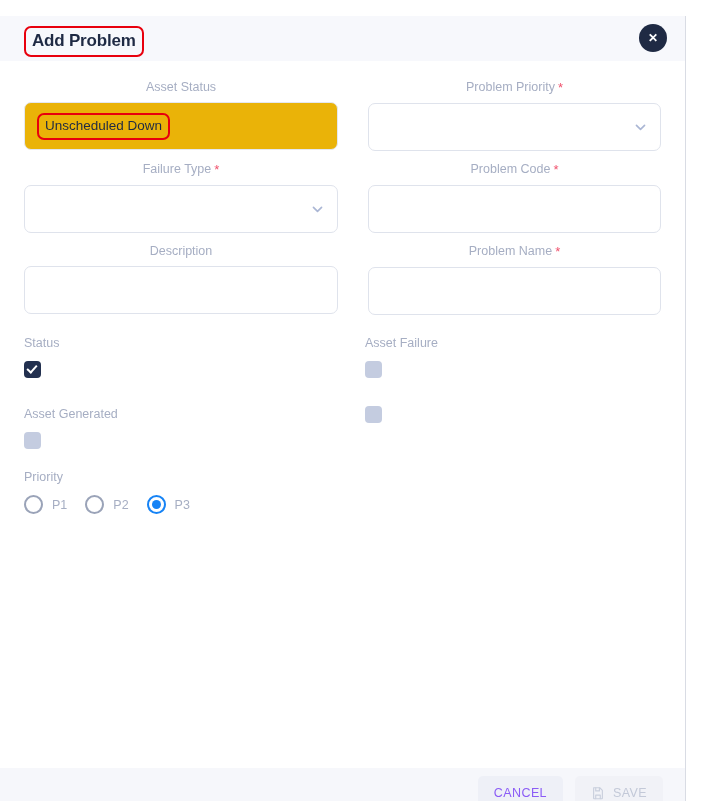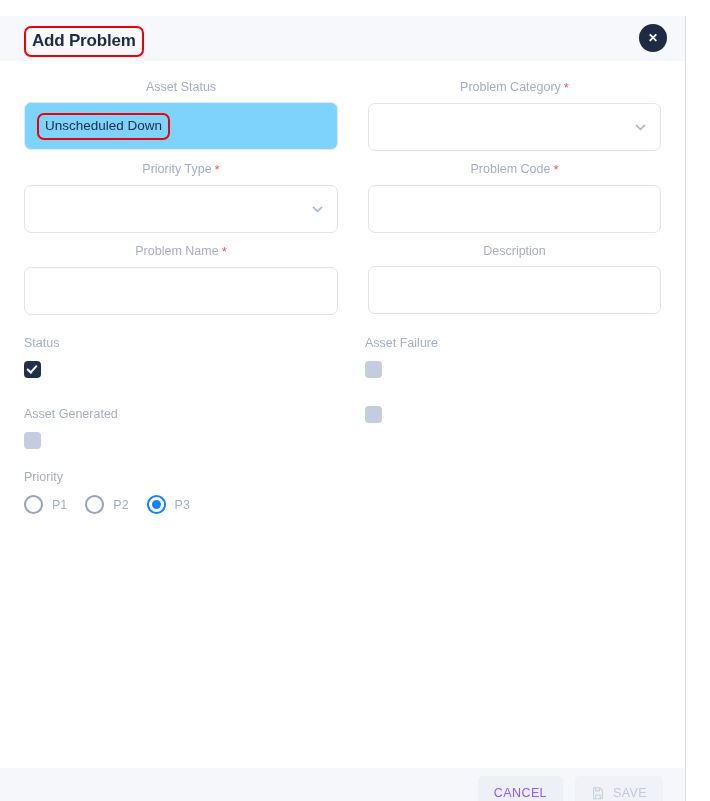--- a/index.html
+++ b/index.html
@@ -110,21 +110,21 @@
     height: 48px;
     border: 1px solid #dfe3ec;
     border-radius: 7px;
     background: #ffffff;
     box-sizing: border-box;
     display: flex;
     align-items: center;
     padding: 0 12px;
   }
   .control.readonly {
-    background: #7dd3fc;
+    background: #eab308;
     border-color: #e4e8f0;
     padding-left: 16px;
   }
   .control.select {
     padding-right: 34px;
   }
   .control-value {
     font-size: 13.5px;
     color: #1f2a44;
     line-height: 18px;
@@ -300,35 +300,35 @@
         <label class="field-label">
           <span>Asset Status</span>
         </label>
         <div class="control readonly">
           <span class="control-value">Unscheduled Down</span>
         </div>
       </div>
 
       <div class="field">
         <label class="field-label">
-          <span>Problem Category</span><span class="req">*</span>
+          <span>Problem Priority</span><span class="req">*</span>
         </label>
         <div class="control select">
           <span class="control-value"></span>
           <span class="chevron">
             <svg viewBox="0 0 16 16" width="13" height="13" fill="none" stroke="#aab6d4" stroke-width="2" stroke-linecap="round" stroke-linejoin="round">
                 <polyline points="3,6 8,11 13,6"></polyline>
               </svg>
           </span>
         </div>
       </div>
 
       <div class="field">
         <label class="field-label">
-          <span>Priority Type</span><span class="req">*</span>
+          <span>Failure Type</span><span class="req">*</span>
         </label>
         <div class="control select">
           <span class="control-value"></span>
           <span class="chevron">
             <svg viewBox="0 0 16 16" width="13" height="13" fill="none" stroke="#aab6d4" stroke-width="2" stroke-linecap="round" stroke-linejoin="round">
                 <polyline points="3,6 8,11 13,6"></polyline>
               </svg>
           </span>
         </div>
       </div>
@@ -337,30 +337,30 @@
         <label class="field-label">
           <span>Problem Code</span><span class="req">*</span>
         </label>
         <div class="control">
           <span class="control-value"></span>
         </div>
       </div>
 
       <div class="field">
         <label class="field-label">
-          <span>Problem Name</span><span class="req">*</span>
+          <span>Description</span>
         </label>
         <div class="control">
           <span class="control-value"></span>
         </div>
       </div>
 
       <div class="field">
         <label class="field-label">
-          <span>Description</span>
+          <span>Problem Name</span><span class="req">*</span>
         </label>
         <div class="control">
           <span class="control-value"></span>
         </div>
       </div>
 
     </div>
 
     <div class="toggle-grid">
 

